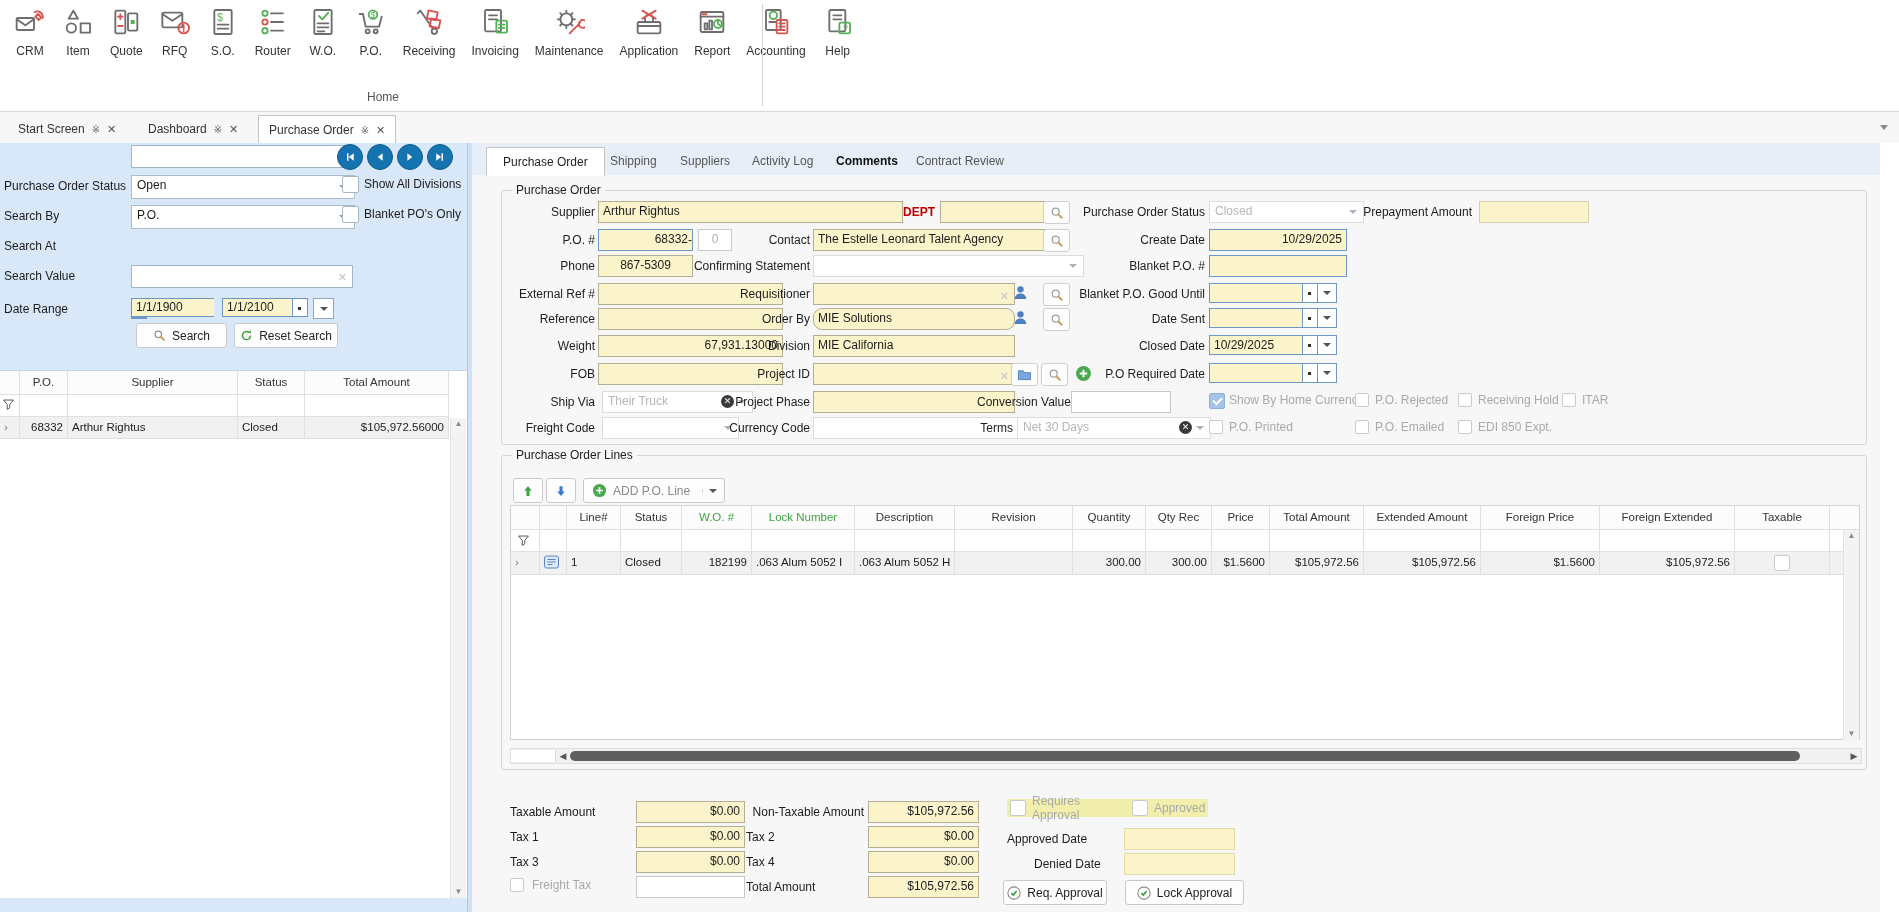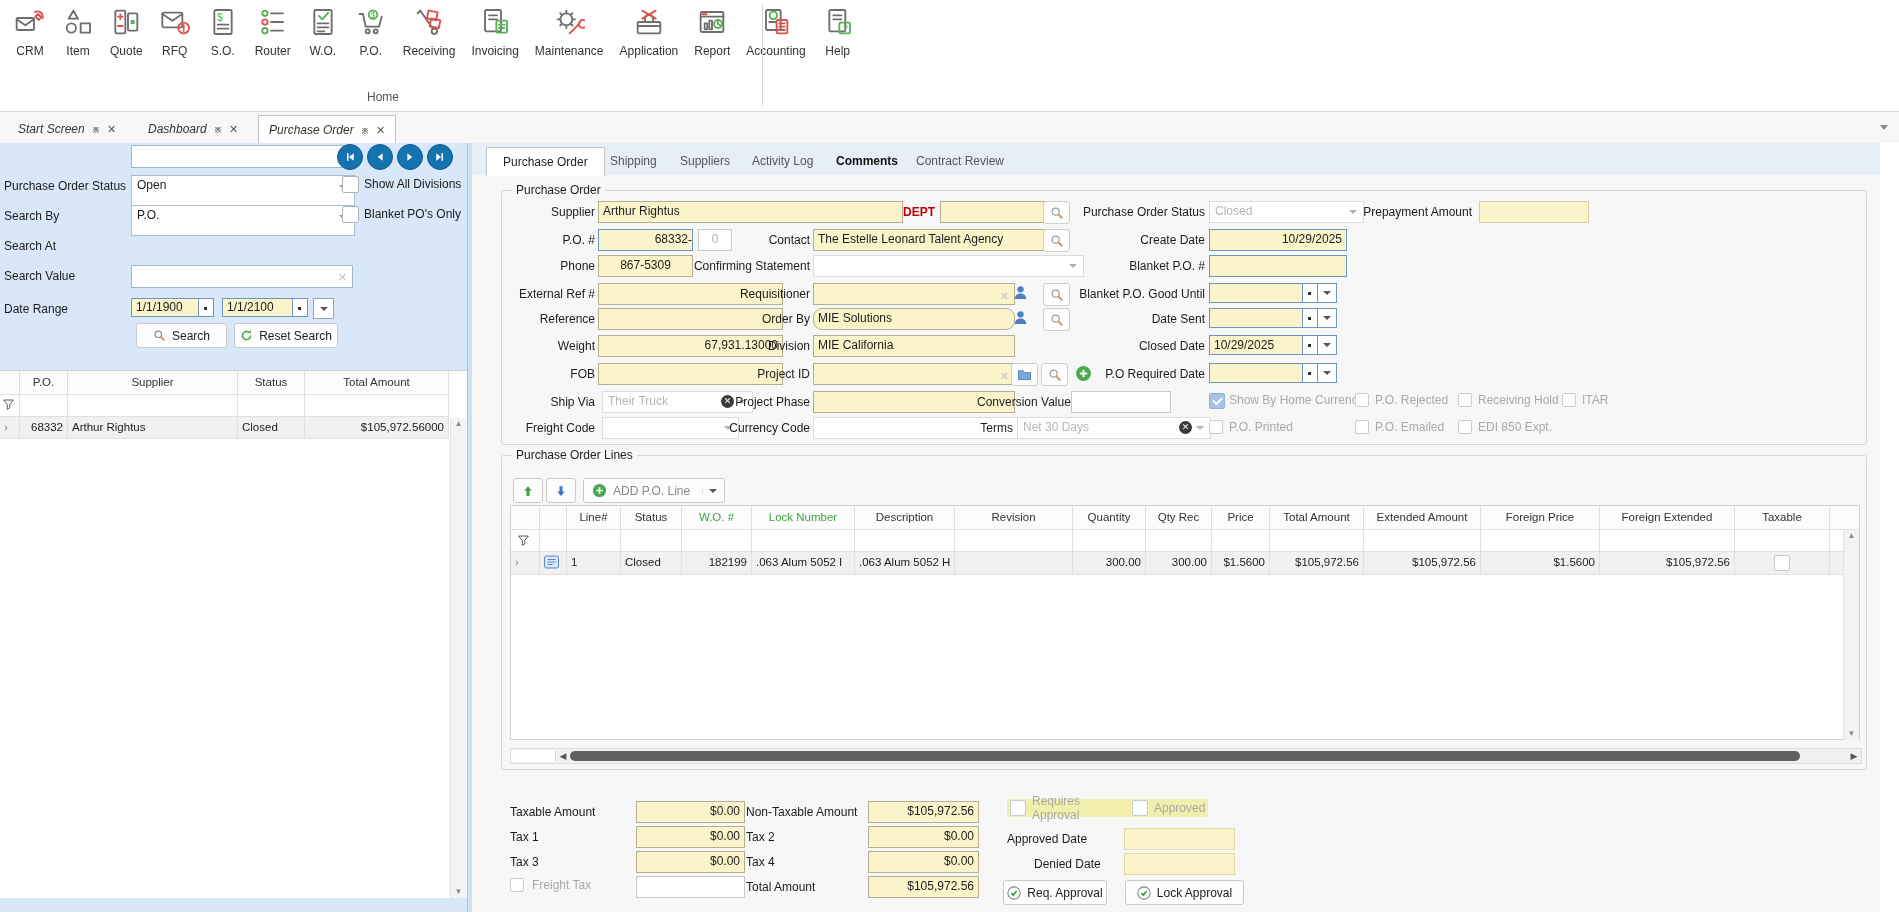--- a/index.html
+++ b/index.html
@@ -10,32 +10,32 @@
   #ribbon-items{position:absolute;left:6px;top:4px;display:flex;align-items:flex-start;}
   .ritem{display:flex;flex-direction:column;align-items:center;padding:2px 8px;cursor:default;}
   .ritem svg{width:32px;height:32px;}
   .rlabel{margin-top:3px;font-size:12px;color:#333;white-space:nowrap;}
   .rib-stroke{stroke:#6e6e6e;fill:none;stroke-width:1.4;stroke-linecap:round;stroke-linejoin:round;}
   .rib-red{stroke:#d9534f;fill:none;stroke-width:1.4;stroke-linecap:round;stroke-linejoin:round;}
   .rib-green{stroke:#58b158;fill:none;stroke-width:1.4;stroke-linecap:round;stroke-linejoin:round;}
   #ribbon-divider{left:762px;top:4px;height:102px;border-left:1px solid #d4d4d4;width:0;}
   #ribbon-group{left:318px;top:90px;width:130px;text-align:center;color:#555;}
   
-  #tabbar{left:0;top:112px;width:1899px;height:31px;background:#f7f7f7;font-style:italic;}
+  #tabbar{left:0;top:112px;width:1899px;height:31px;background:#f7f7f7;}
   .wtab{position:absolute;top:3px;height:28px;display:flex;align-items:center;gap:7px;padding:0 10px;color:#333;}
   .wtab.active{background:#fff;border:1px solid #c3c3c3;border-bottom:none;}
   .pin{font-size:10px;color:#666;}
   .xbtn{font-size:11px;color:#555;}
   .chev-down{width:0;height:0;border-left:4px solid transparent;border-right:4px solid transparent;border-top:5px solid #888;}
   
   #sidebar{left:0;top:143px;width:467px;height:769px;background:#d9e8f8;}
   .slbl{position:absolute;left:4px;height:20px;line-height:20px;color:#1c1c1c;}
   .sinput{position:absolute;height:21px;background:#fff;border:1px solid #9fb6cb;padding:0 18px 0 5px;line-height:19px;}
   .clr{position:absolute;right:5px;top:2px;color:#c2c2c2;font-size:11px;}
-  .ddl{position:absolute;height:21px;background:#fff;border:1px solid #abbccb;padding:0 20px 8px 5px;line-height:19px;}
+  .ddl{position:absolute;height:21px;background:#fff;border:1px solid #abbccb;padding:0 20px 1px 5px;line-height:19px;}
   .ddl .tri{position:absolute;right:7px;top:9px;width:0;height:0;border-left:4px solid transparent;border-right:4px solid transparent;border-top:4px solid #8a9aa8;}
   .navbtn{position:absolute;top:1px;width:24px;height:24px;border-radius:50%;background:#1573b0;border:1px solid #0d5a8e;display:flex;align-items:center;justify-content:center;}
   .cb{position:absolute;width:15px;height:15px;background:#fff;border:1px solid #a9b6c0;border-radius:2px;}
   .cb.checked{background:#a5c3e4;border-color:#8fb0d8;}
   .cb.checked::after{content:"";position:absolute;left:3px;top:3px;width:7px;height:4px;border-left:2px solid #fff;border-bottom:2px solid #fff;transform:rotate(-45deg);}
   .cblbl{position:absolute;height:17px;line-height:17px;color:#1c1c1c;white-space:nowrap;}
   .sdate{position:absolute;height:19px;display:flex;}
   .sdate .val{flex:1;background:#fbf4cb;border:1px solid #6d96c4;border-right:none;padding:0 4px;line-height:17px;}
   .sdate .dot{width:14px;background:#fff;border:1px solid #6d96c4;position:relative;}
   .sdate .dot::after{content:"";position:absolute;left:5px;top:8px;width:3px;height:3px;background:#333;}
@@ -341,21 +341,21 @@
     <div class="cblbl" style="left:364px;top:63px;">Blanket PO's Only</div>
 
     <div class="slbl" style="top:93px;">Search At</div>
 
     <div class="slbl" style="top:123px;">Search Value</div>
     <div class="sinput" style="left:131px;top:122px;width:197px;">
       <span class="clr">✕</span>
     </div>
 
     <div class="slbl" style="top:156px;">Date Range</div>
-    <div class="sdate" style="left:131px;top:155px;width:83px;">
+    <div class="sdate" style="left:131px;top:155px;width:83px;flex-direction:column;">
       <span class="val">1/1/1900</span>
         <span class="dot"></span>
     </div>
     <div class="sdate" style="left:222px;top:155px;width:86px;">
       <span class="val">1/1/2100</span>
         <span class="dot"></span>
     </div>
     <div class="darrbtn" style="left:313px;top:155px;">
         <div class="tri2"></div>
       </div>
@@ -673,21 +673,21 @@
     </div>
     <div class="hsb" style="left:38px;top:605px;width:1350px;">
       <div style="width:44px;height:12px;background:#fff;border-right:1px solid #d8d8d8;"></div>
       <div class="sarr">◀</div>
       <div class="thumb" style="width:1230px;"></div>
       <div class="sarr" style="margin-left:auto;">▶</div>
     </div>
 
     <div class="lb" style="left:38px;top:659px;width:120px;text-align:left;">Taxable Amount</div>
     <div class="fld right" style="left:164px;top:658px;width:99px;">$0.00</div>
-    <div class="lb" style="left:274px;top:659px;width:118px;text-align:left;">Non-Taxable Amount</div>
+    <div class="lb" style="left:274px;top:659px;width:118px;text-align:right;">Non-Taxable Amount</div>
     <div class="fld right" style="left:396px;top:658px;width:101px;">$105,972.56</div>
     <div class="lb" style="left:38px;top:684px;width:120px;text-align:left;">Tax 1</div>
     <div class="fld right" style="left:164px;top:683px;width:99px;">$0.00</div>
     <div class="lb" style="left:274px;top:684px;width:118px;text-align:left;">Tax 2</div>
     <div class="fld right" style="left:396px;top:683px;width:101px;">$0.00</div>
     <div class="lb" style="left:38px;top:709px;width:120px;text-align:left;">Tax 3</div>
     <div class="fld right" style="left:164px;top:708px;width:99px;">$0.00</div>
     <div class="lb" style="left:274px;top:709px;width:118px;text-align:left;">Tax 4</div>
     <div class="fld right" style="left:396px;top:708px;width:101px;">$0.00</div>
     <div class="cbm abs" style="left:38px;top:735px;"></div>

